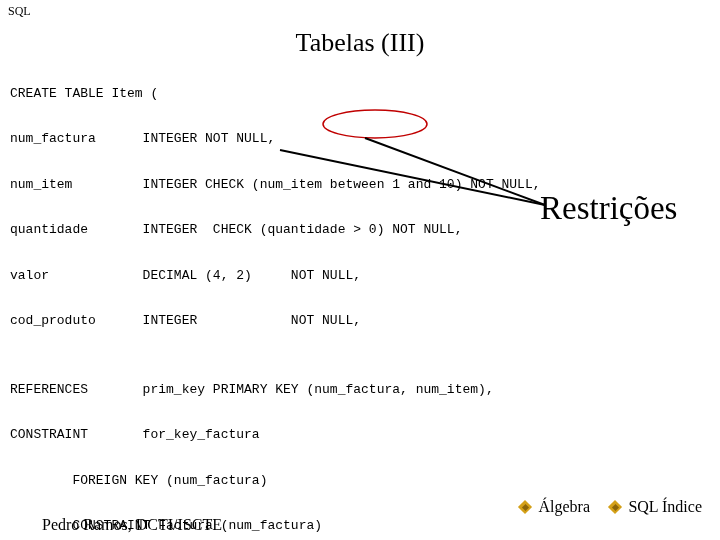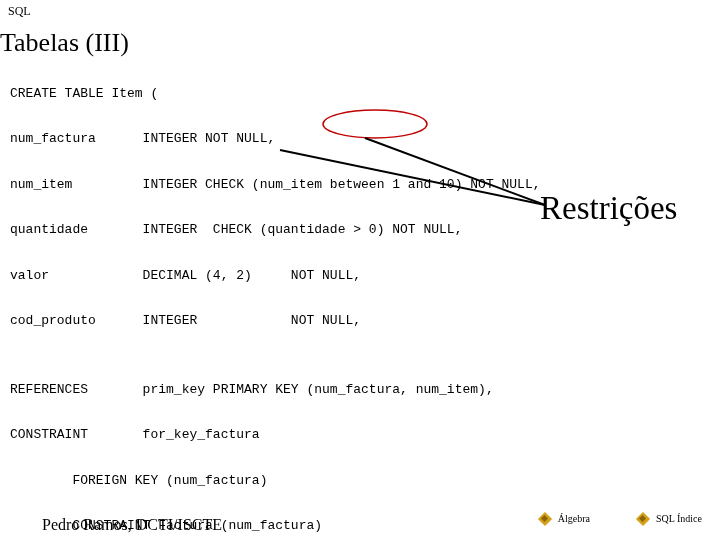--- a/index.html
+++ b/index.html
@@ -16,21 +16,21 @@
     top: 4px;
     left: 8px;
     font-size: 12px;
     font-family: "Times New Roman", serif;
   }
   .title {
     position: absolute;
     top: 28px;
     left: 0;
     width: 100%;
-    text-align: left;
+    text-align: center;
     font-size: 26px;
     font-family: "Times New Roman", serif;
   }
   .code {
     position: absolute;
     top: 60px;
     left: 10px;
     font-family: "Courier New", monospace;
     font-size: 13px;
     line-height: 1.75;
@@ -51,22 +51,22 @@
   }
   .footer-author {
     position: absolute;
     bottom: 6px;
     left: 42px;
     font-size: 16px;
     font-family: "Times New Roman", serif;
   }
   .footer-link {
     position: absolute;
-    bottom: 16px;
-    font-size: 10px;
+    bottom: 24px;
+    font-size: 16px;
     font-family: "Times New Roman", serif;
     display: flex;
     align-items: center;
     gap: 8px;
     cursor: pointer;
   }
   .footer-link.alg { right: 130px; }
   .footer-link.idx { right: 18px; }
   .diamond {
     width: 10px;

